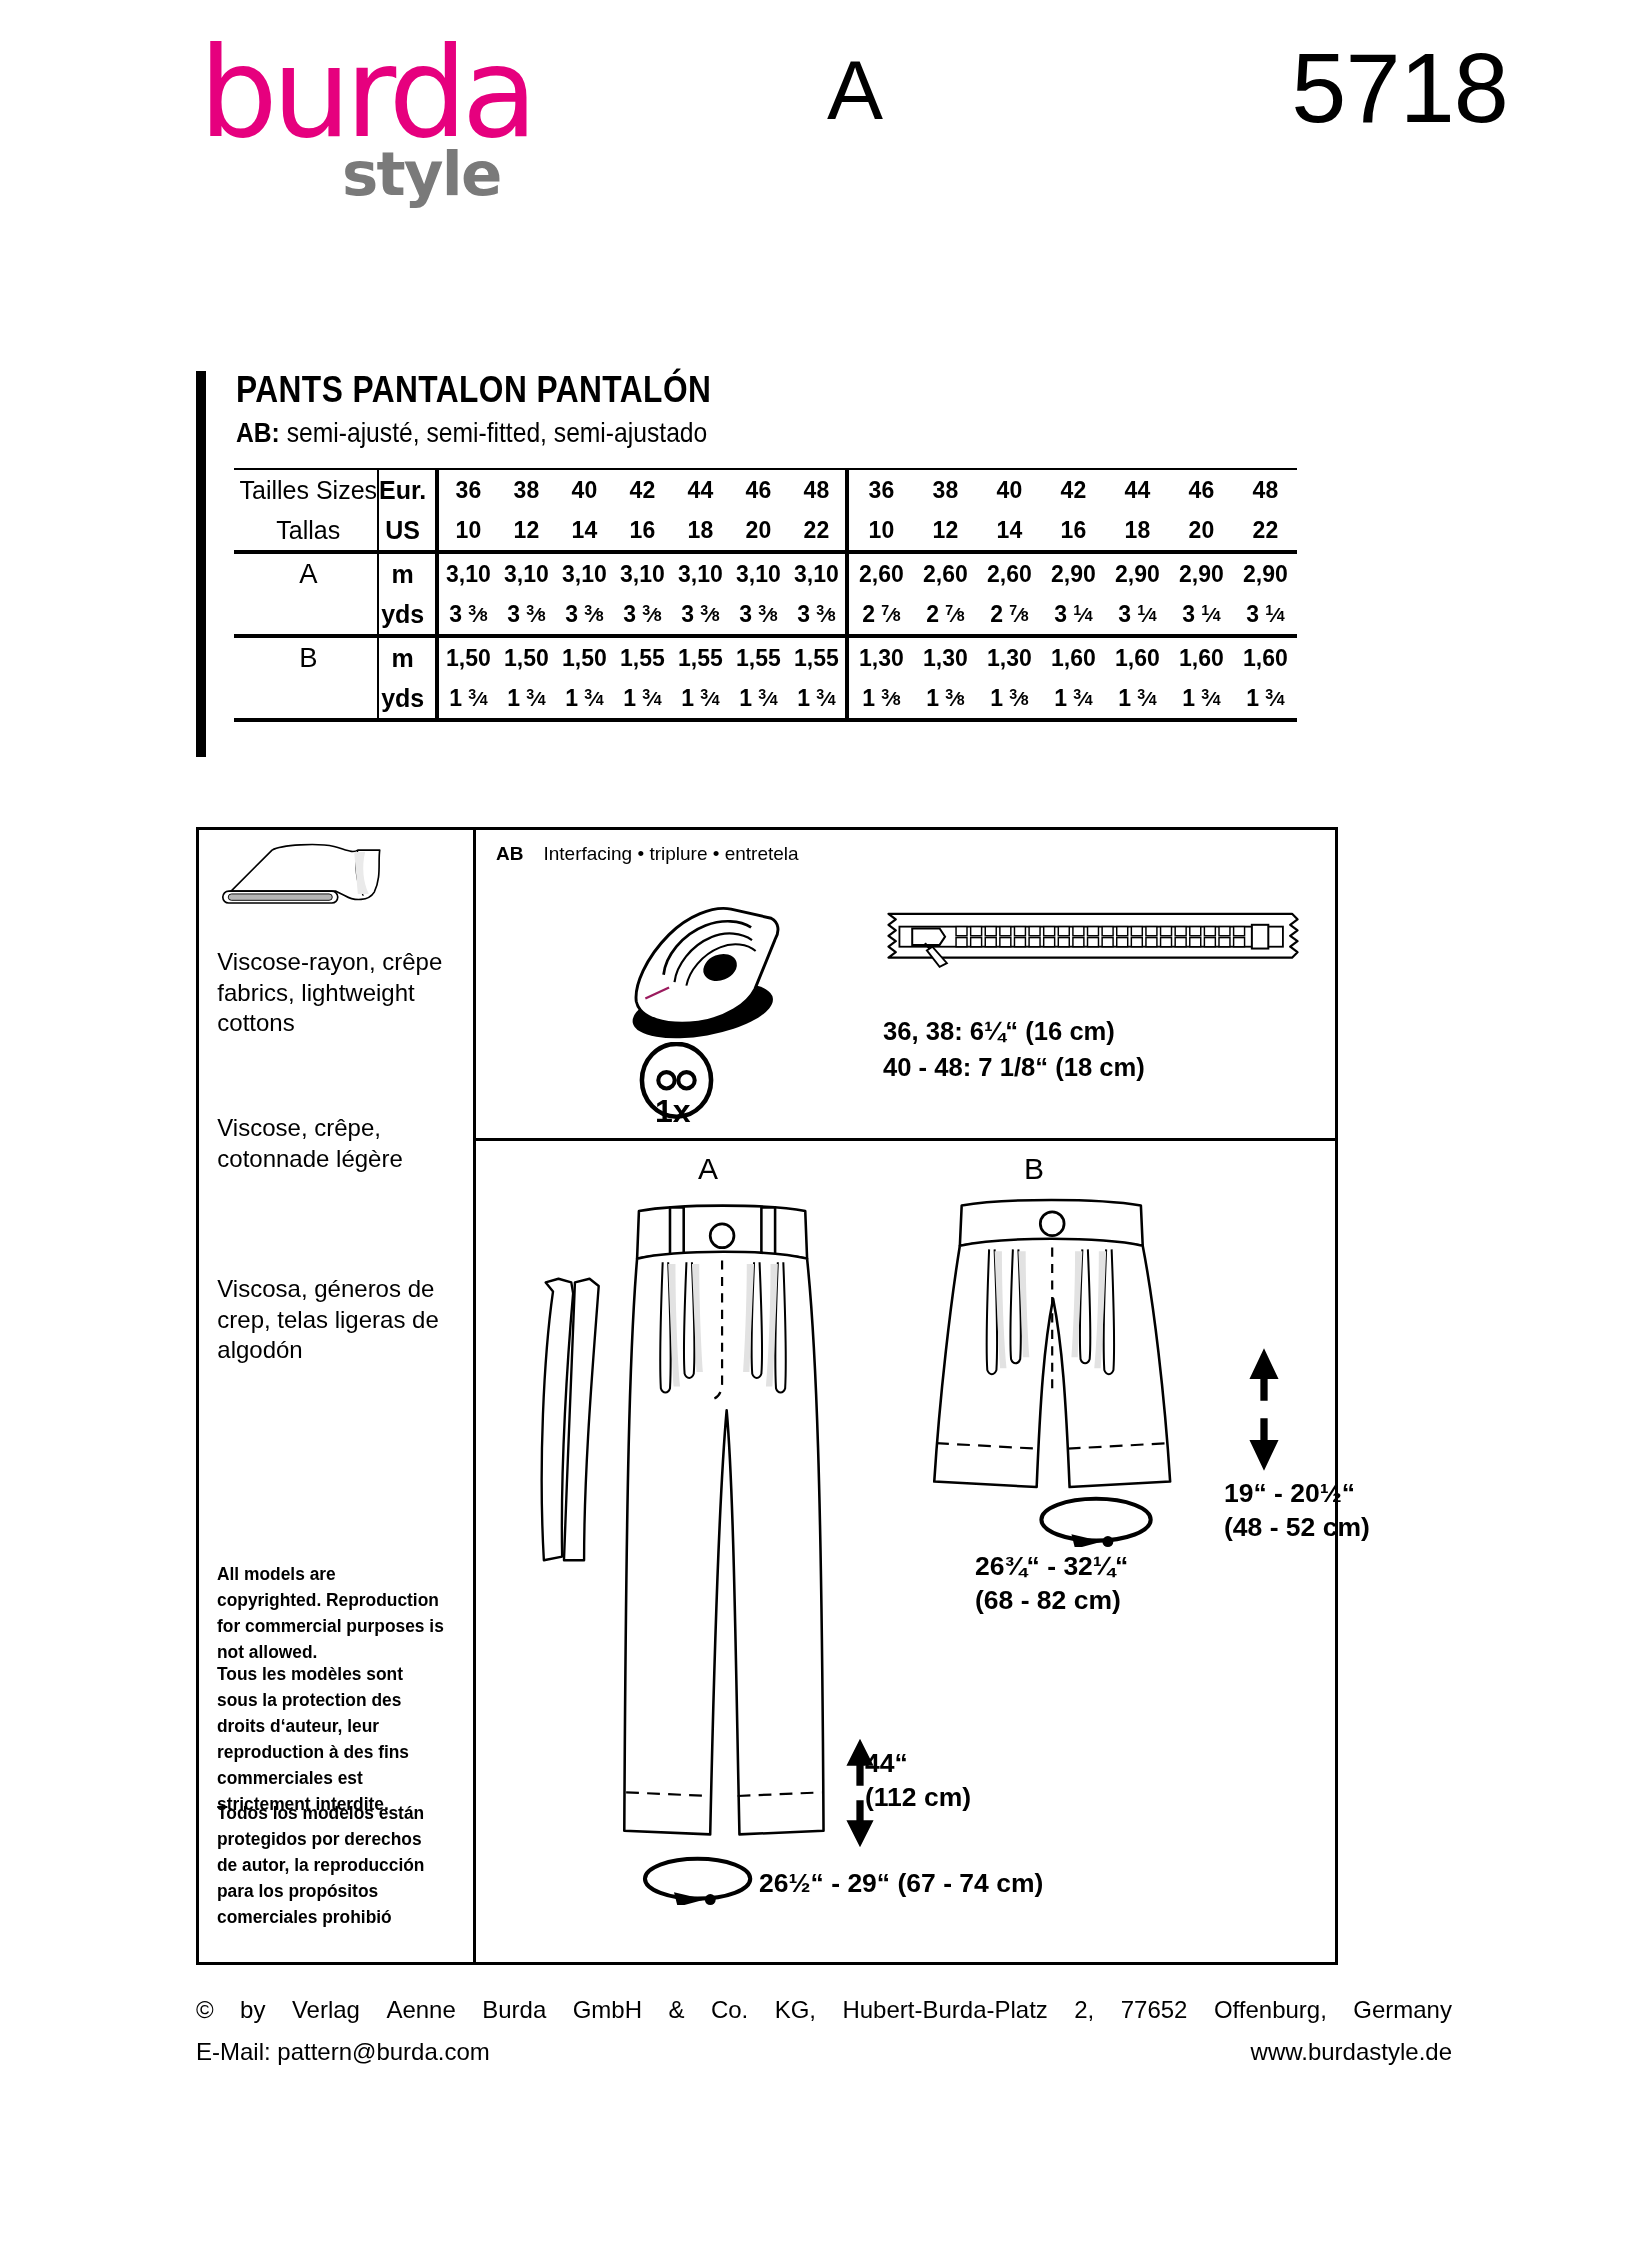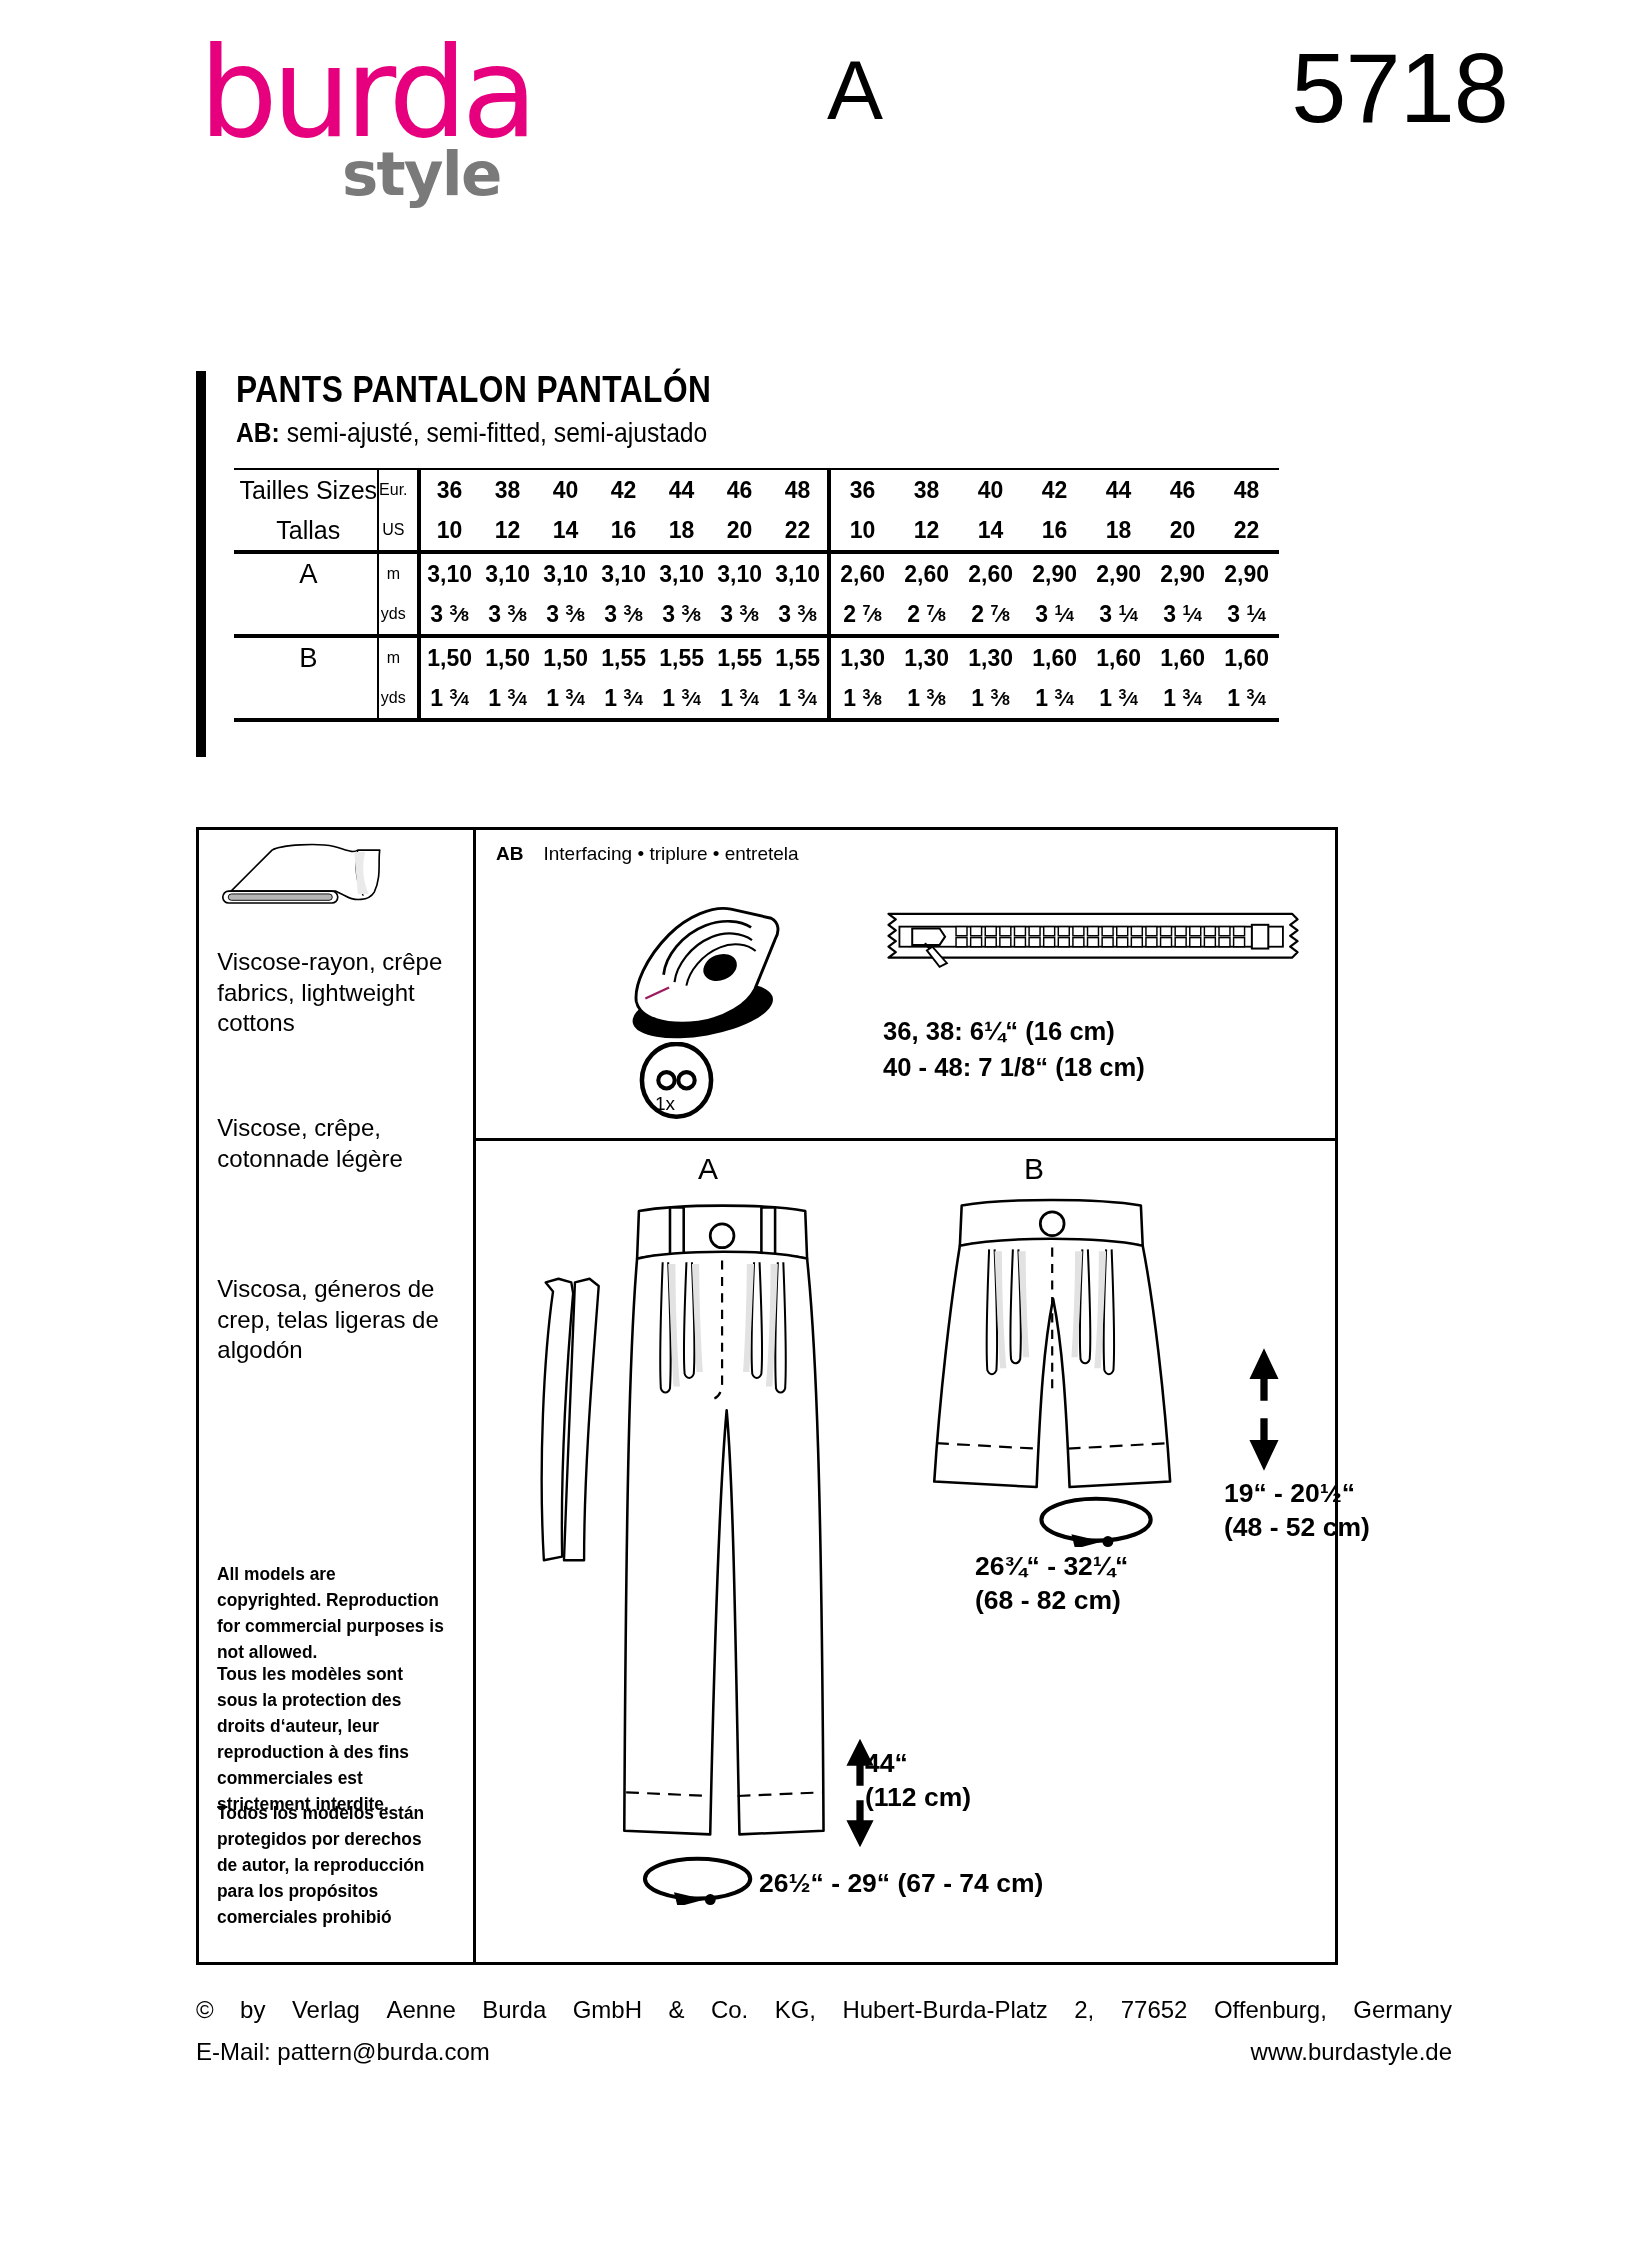--- a/index.html
+++ b/index.html
@@ -61,21 +61,21 @@
     position:absolute;left:38px;top:0;border-collapse:collapse;
     font-family:"Liberation Sans Narrow","Liberation Sans",sans-serif;
     font-size:23px;font-weight:700;
   }
   table.fab td,table.fab th{padding:0;text-align:center;vertical-align:middle;}
   .r-top td{border-top:8.2px solid #000;}
   .hdr-w{height:40px;font-size:25px;font-weight:700;letter-spacing:0.3px;}
   .cell-num{width:58px;height:40px;}
   .cell-num-n{width:64px;height:40px;}
   .lbl-left{text-align:left;padding-left:5.5px !important;font-weight:400;font-size:25px;}
-  .lbl-right{text-align:right;padding-right:9.1px !important;font-weight:400;font-size:16px;}
+  .lbl-right{text-align:right;padding-right:9.1px !important;font-weight:700;font-size:25px;}
   .lbl-AB{text-align:left;padding-left:5.5px !important;font-weight:400;font-size:27.4px;}
   .bl{border-left:2.7px solid #000;}
   .bl-h{border-left:4.6px solid #000;}
   .bt{border-top:2.7px solid #000;}
   .bt-h{border-top:4.6px solid #000;}
   .bb-h{border-bottom:4.6px solid #000;}
   .w-name{width:174px;}
   .w-unit{width:53px;}
   .frac{display:inline-block;}
   .frac sup{font-size:0.62em;vertical-align:0.46em;}
@@ -122,21 +122,21 @@
   }
   .notions-hd b{font-weight:700;margin-right:20px;}
   .zip-txt{
     position:absolute;left:407px;top:183px;
     font-family:"Liberation Sans Narrow","Liberation Sans",sans-serif;
     font-size:25.6px;font-weight:700;line-height:1.42;white-space:nowrap;
   }
   .btn-1x{
     position:absolute;left:179px;top:263px;
     font-family:"Liberation Sans Narrow","Liberation Sans",sans-serif;
-    font-size:19px;font-weight:400;
+    font-size:32px;font-weight:700;
   }
 
   .garments{position:absolute;left:0;top:311px;right:0;bottom:0;}
   .glabel{
     position:absolute;font-size:30px;font-weight:400;
     font-family:"Liberation Sans",sans-serif;
   }
   .gmeas{
     position:absolute;
     font-family:"Liberation Sans Narrow","Liberation Sans",sans-serif;

